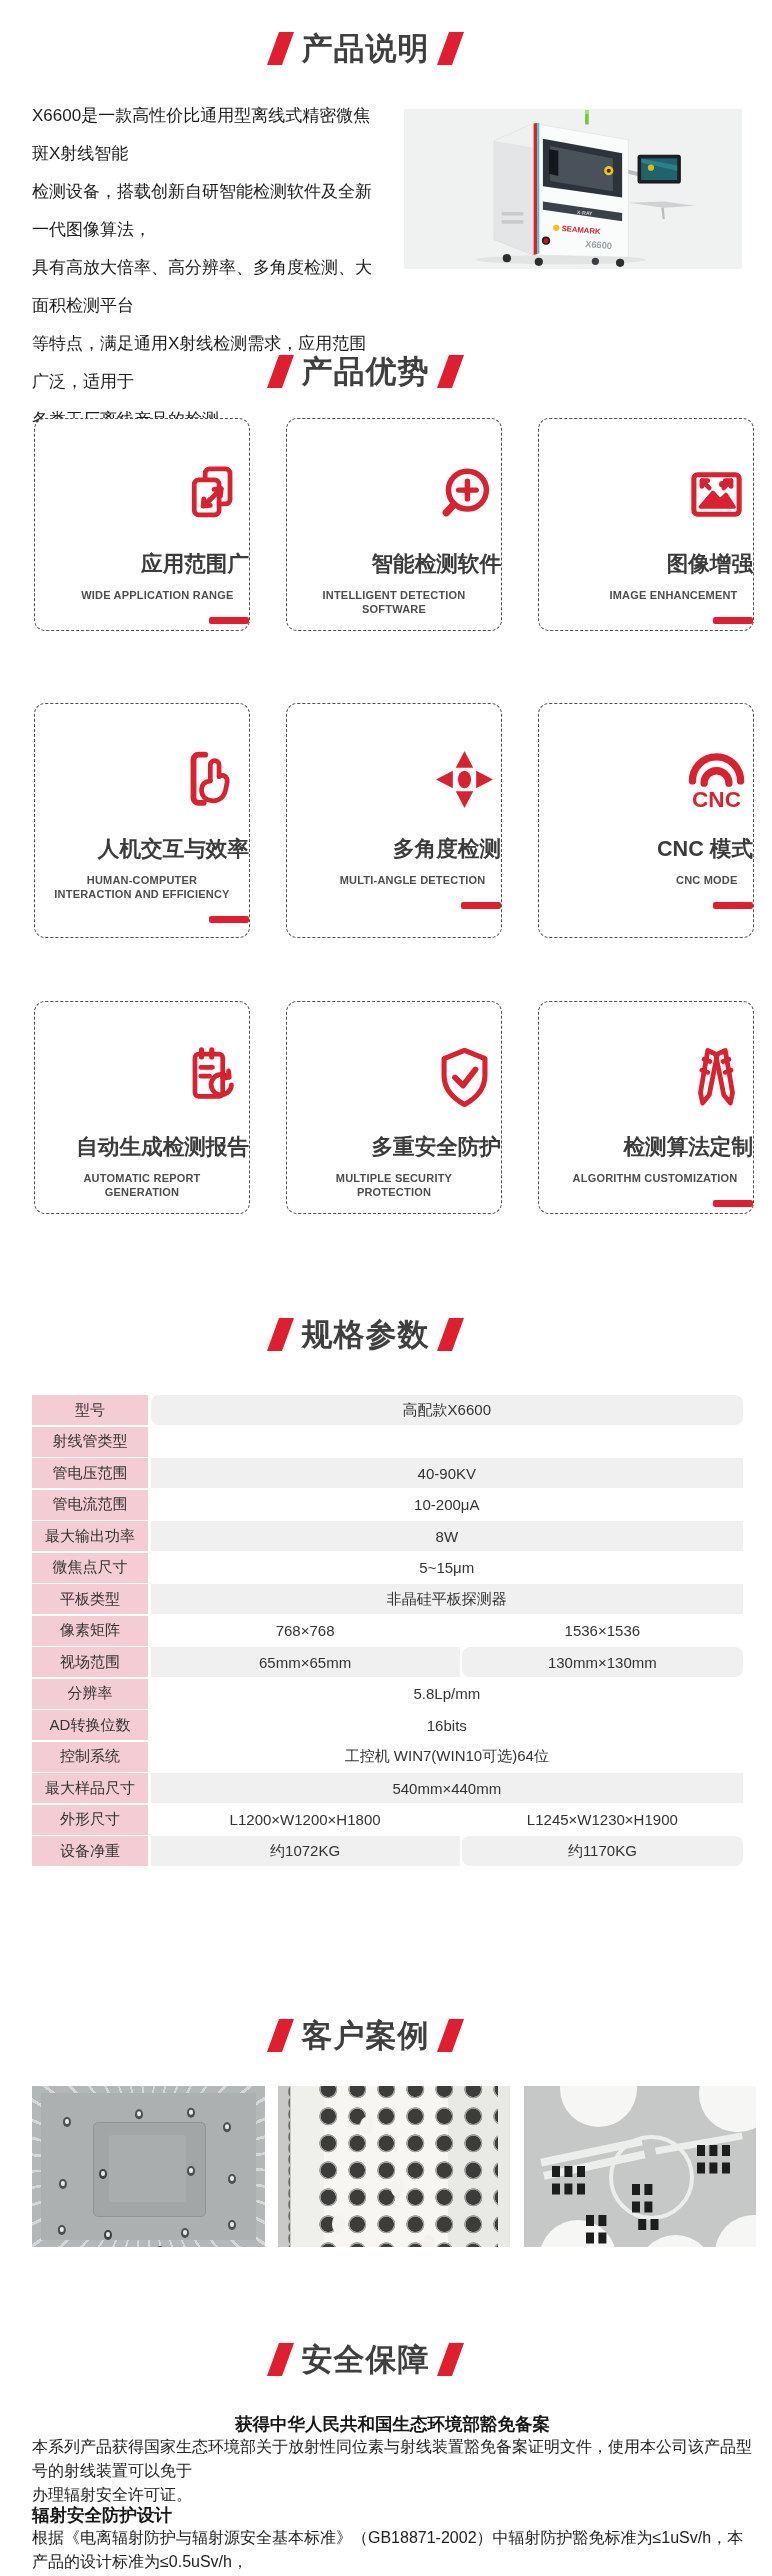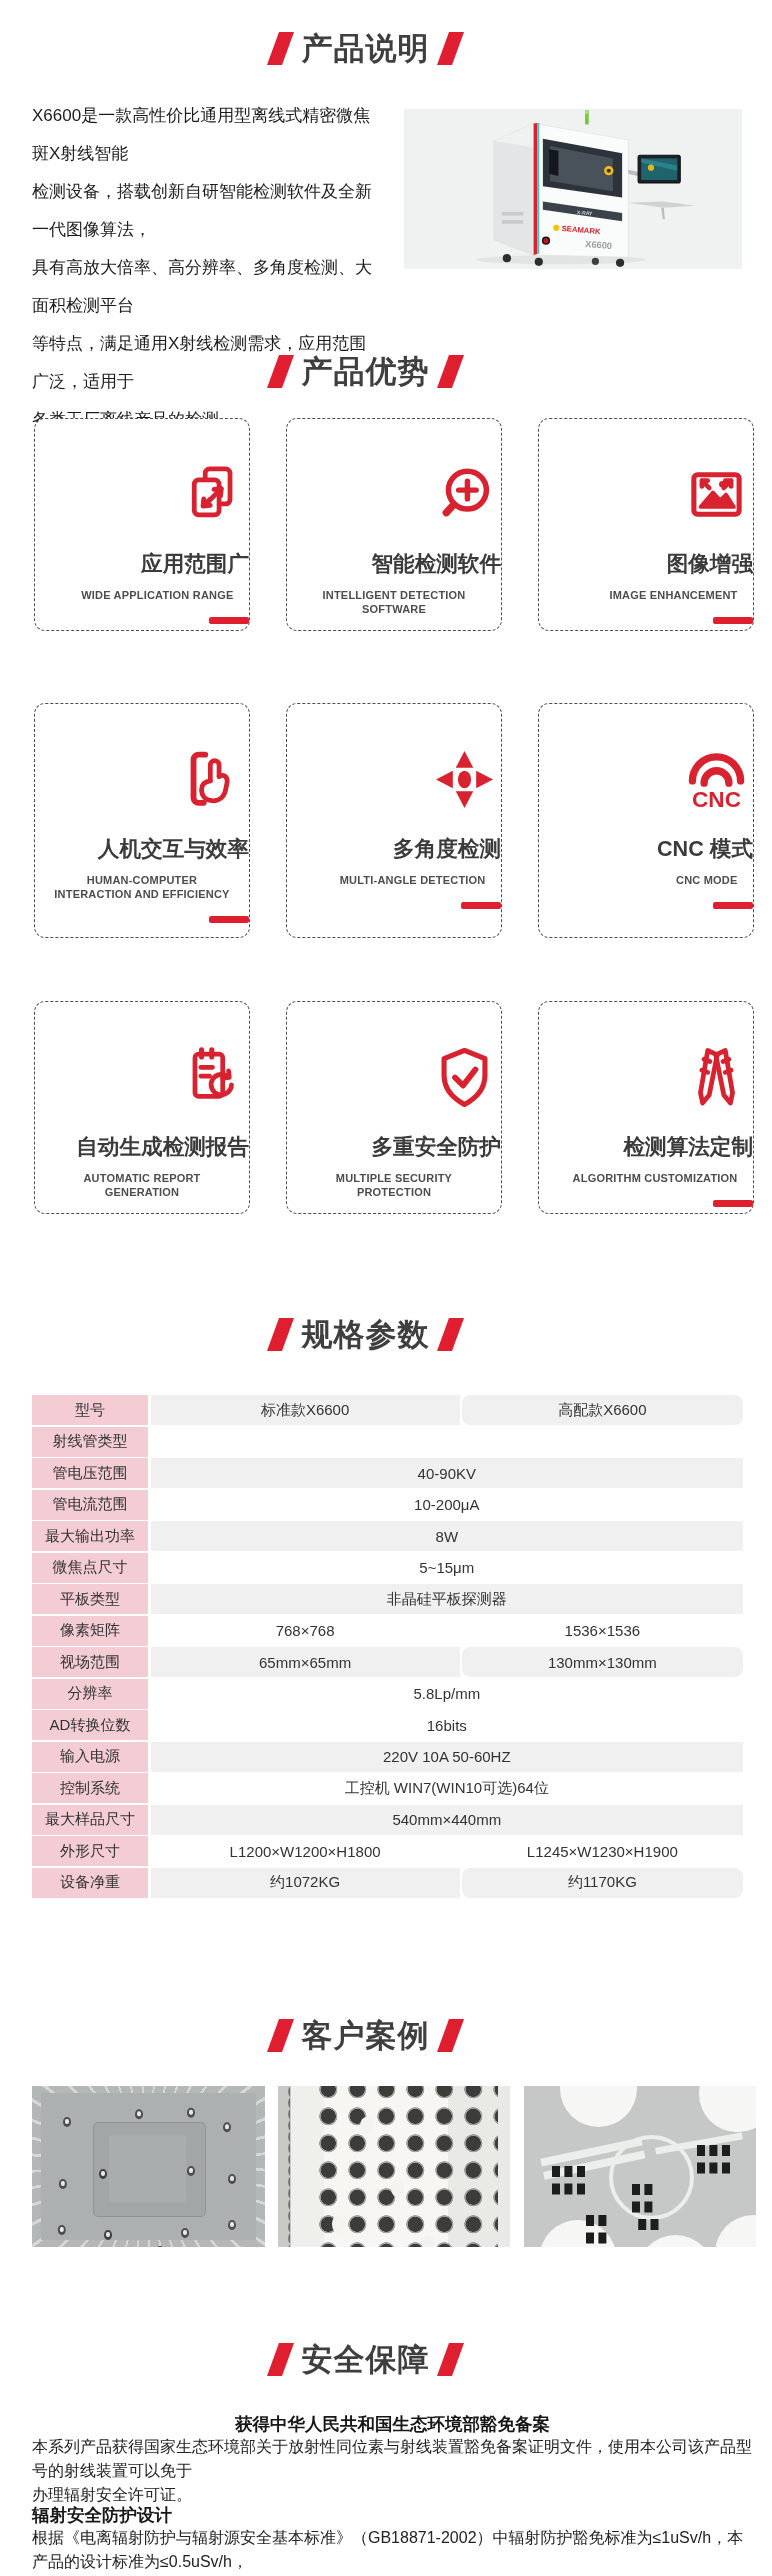--- a/index.html
+++ b/index.html
@@ -223,21 +223,20 @@
 
   <div class="sec-title" style="top:1317px">
     <span class="slash l"></span>
     <span class="txt">规格参数</span>
     <span class="slash r"></span>
   </div>
   <div id="spec-table">
       <div class="spec-row">
         <div class="spec-label">型号</div>
         <div class="spec-vals">
-          <div class="spec-val v1 bg-gray">标准款X6600</div>
           <div class="spec-val v2 bg-gray">高配款X6600</div>
         </div>
       </div>
       <div class="spec-row">
         <div class="spec-label">射线管类型</div>
       </div>
       <div class="spec-row">
         <div class="spec-label">管电压范围</div>
         <div class="spec-vals">
           <div class="spec-val merged bg-gray">40-90KV</div>
@@ -284,26 +283,20 @@
       <div class="spec-row">
         <div class="spec-label">分辨率</div>
         <div class="spec-vals">
           <div class="spec-val merged bg-white">5.8Lp/mm</div>
         </div>
       </div>
       <div class="spec-row">
         <div class="spec-label">AD转换位数</div>
         <div class="spec-vals">
           <div class="spec-val merged bg-white">16bits</div>
-        </div>
-      </div>
-      <div class="spec-row">
-        <div class="spec-label">输入电源</div>
-        <div class="spec-vals">
-          <div class="spec-val merged bg-gray">220V 10A 50-60HZ</div>
         </div>
       </div>
       <div class="spec-row">
         <div class="spec-label">控制系统</div>
         <div class="spec-vals">
           <div class="spec-val merged bg-white">工控机 WIN7(WIN10可选)64位</div>
         </div>
       </div>
       <div class="spec-row">
         <div class="spec-label">最大样品尺寸</div>

